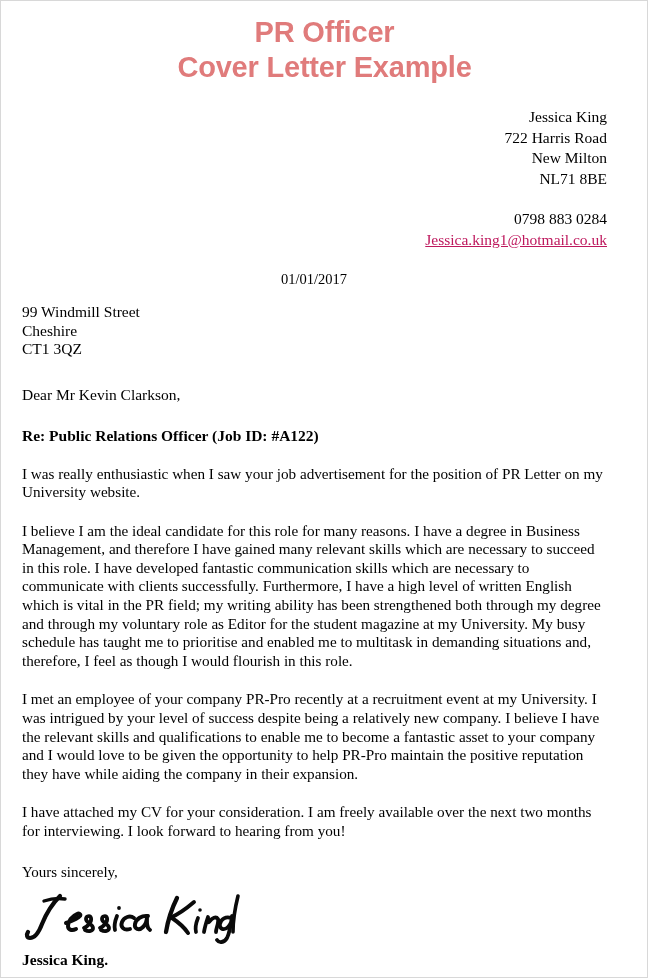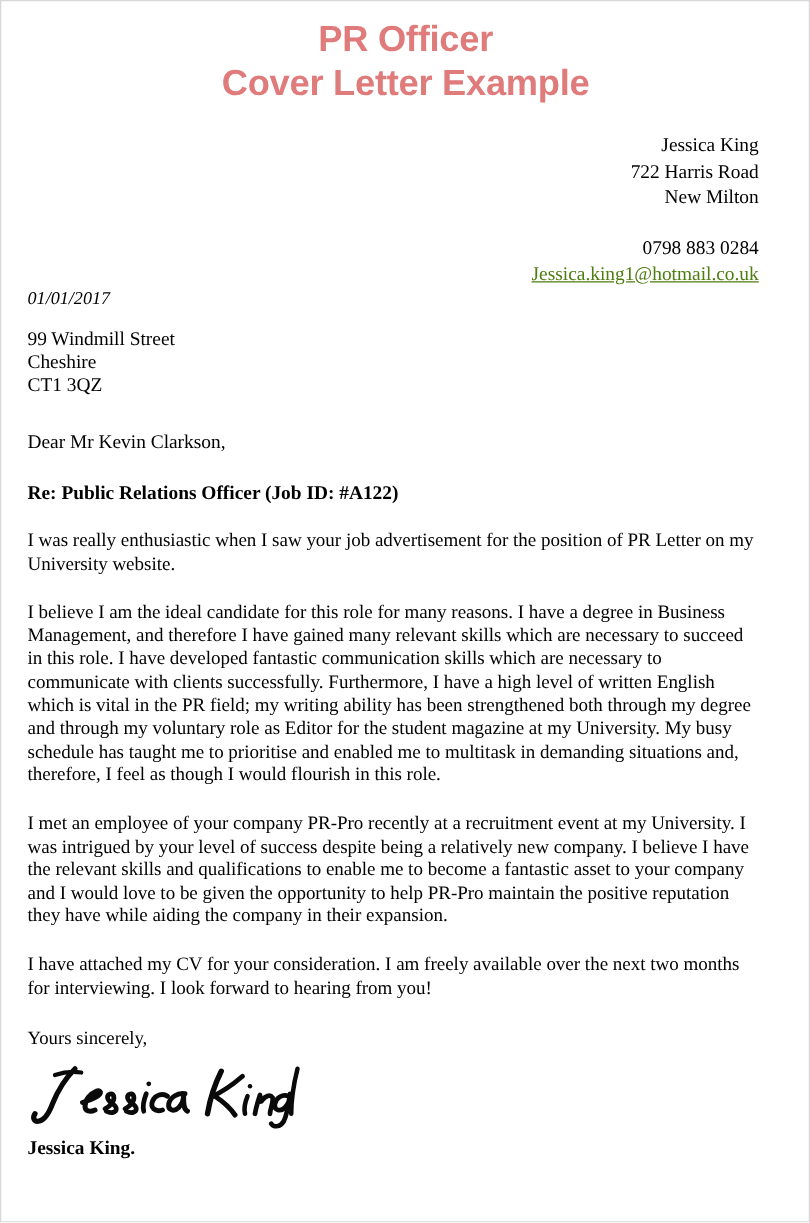--- a/index.html
+++ b/index.html
@@ -45,29 +45,29 @@
     padding-right: 20px;
   }
   .contact-block {
     text-align: right;
     font-size: 15.5px;
     line-height: 21px;
     margin-top: 19px;
     padding-right: 20px;
   }
   .contact-block .email-link {
-    color: #4d7c0f;
+    color: #be185d;
     text-decoration: underline;
   }
   .date-line {
-    text-align: left;
+    text-align: center;
     font-size: 14.5px;
     line-height: 18px;
+    margin-top: 20px;
     padding-right: 21px;
-    font-style: italic;
   }
 
   
   .recipient-block {
     font-size: 15.5px;
     line-height: 18.5px;
     margin-top: 15px;
   }
 
   
@@ -116,20 +116,21 @@
 
     <h1 class="letter-title">
       <span>PR Officer</span>
       <span class="line2">Cover Letter Example</span>
     </h1>
 
     <div class="sender-block">
       <div>Jessica King</div>
       <div>722 Harris Road</div>
       <div>New Milton</div>
+      <div>NL71 8BE</div>
     </div>
 
     <div class="contact-block">
       <div>0798 883 0284</div>
       <div><a class="email-link" href="#">Jessica.king1@hotmail.co.uk</a></div>
     </div>
 
     <div class="date-line">01/01/2017</div>
 
     <div class="recipient-block">

